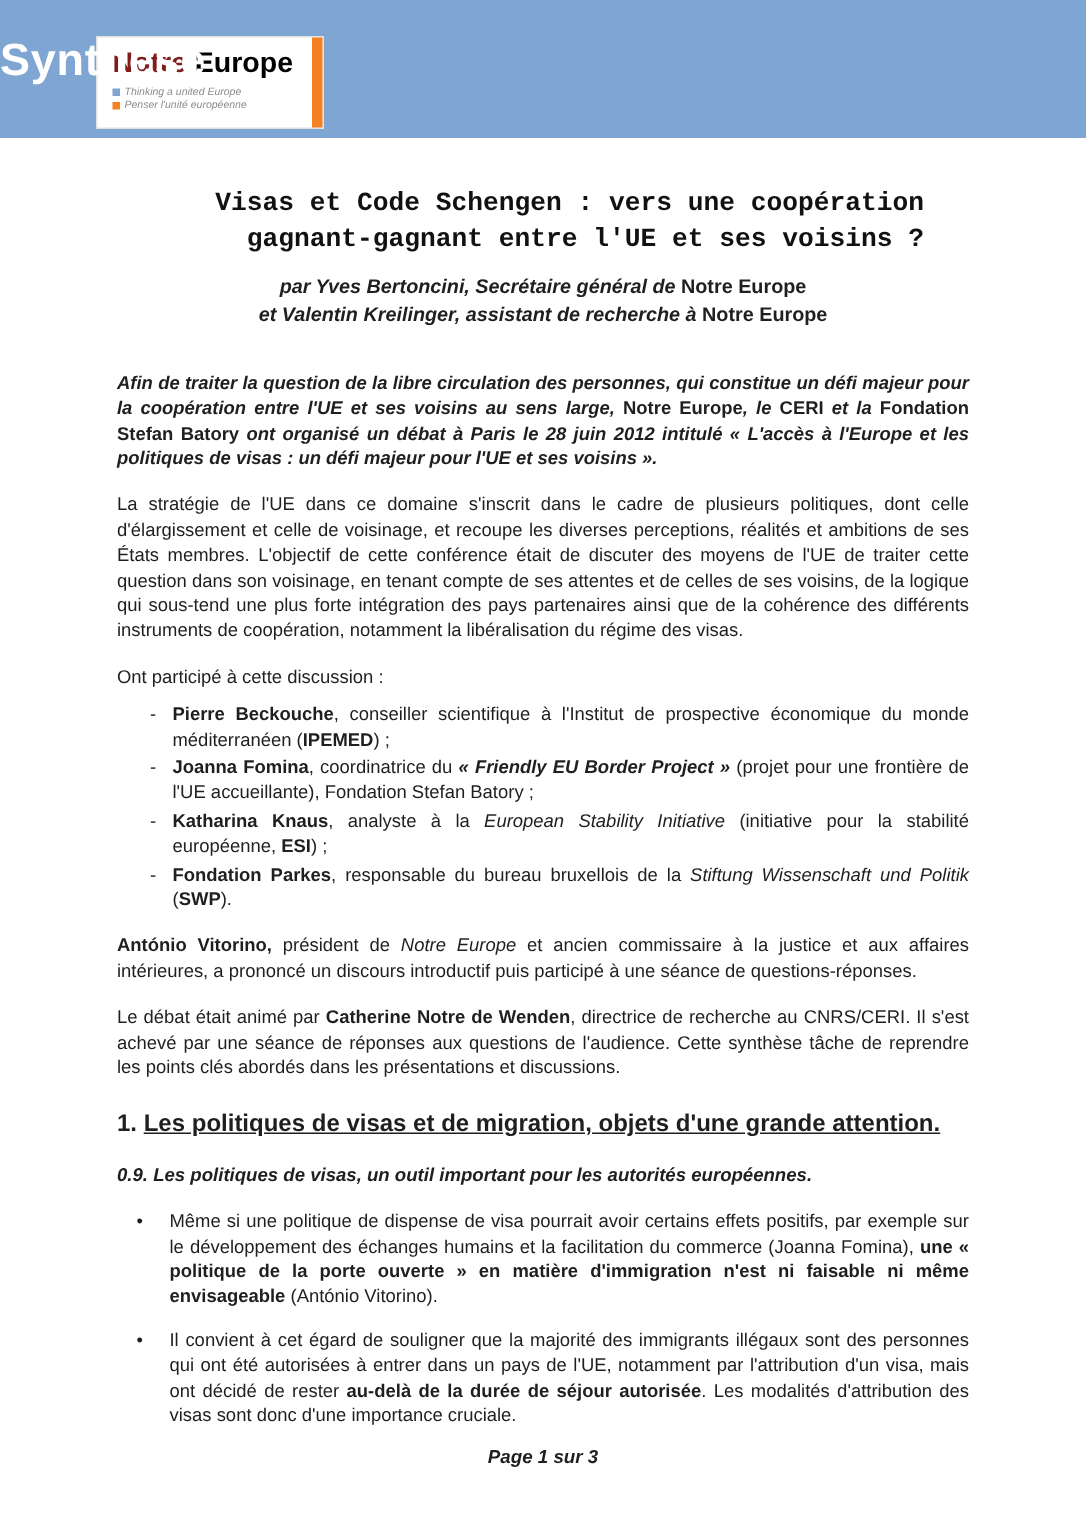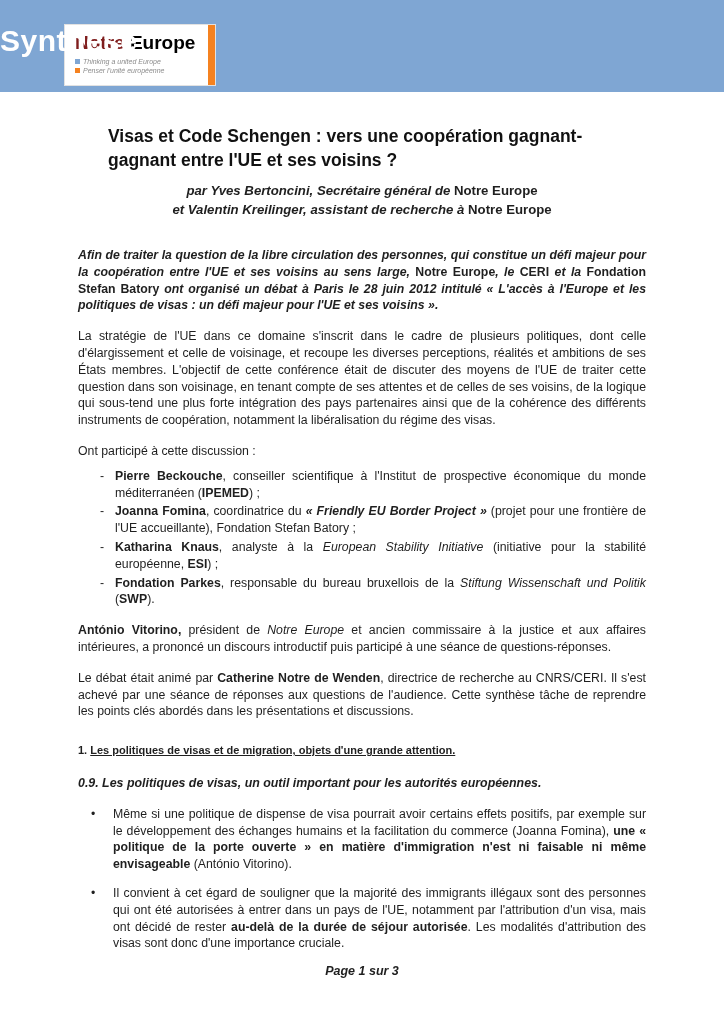--- a/index.html
+++ b/index.html
@@ -30,27 +30,27 @@
   .sq { width:5px; height:5px; flex:none; display:inline-block; }
 
   
   .content {
     flex:1; display:flex; flex-direction:column;
     padding:20px 78px 0 78px;
     font-size:12.3px; line-height:16.8px;
   }
   .date-line { text-align:right; font-weight:bold; font-style:italic; font-size:12.8px; }
   .doc-title {
-    margin:12px 30px 0 30px; text-align:left;
-    font-weight:bold; font-size:17.5px; line-height:24px; color:#111;
+    margin:12px 30px 0 30px; text-align:right;
+    font-weight:bold; font-size:17.5px; line-height:24px; color:#111;font-family:Liberation Mono, monospace;
   }
   .byline { margin-top:9px; text-align:center; font-size:13.2px; line-height:19px; }
   .para { margin-top:14px; text-align:justify; }
   .intro { margin-top:28px; }
-  .section-heading { margin-top:22px; font-size:11px; font-weight:normal; }
+  .section-heading { margin-top:22px; font-size:16px; font-weight:normal; }
   .subsection-heading { margin-top:16px; font-size:12.4px; font-weight:normal; }
 
   .participants { margin-top:6px; padding-left:22px; }
   .participants .list-row { margin-top:2px; }
   .participants .list-marker { width:15px; }
   .bullets { padding-left:13px; margin-top:2px; }
   .bullets .list-row { margin-top:12px; }
   .bullets .list-marker { width:22px; }
   .list-row { display:flex; text-align:justify; }
   .list-marker { flex:none; }

